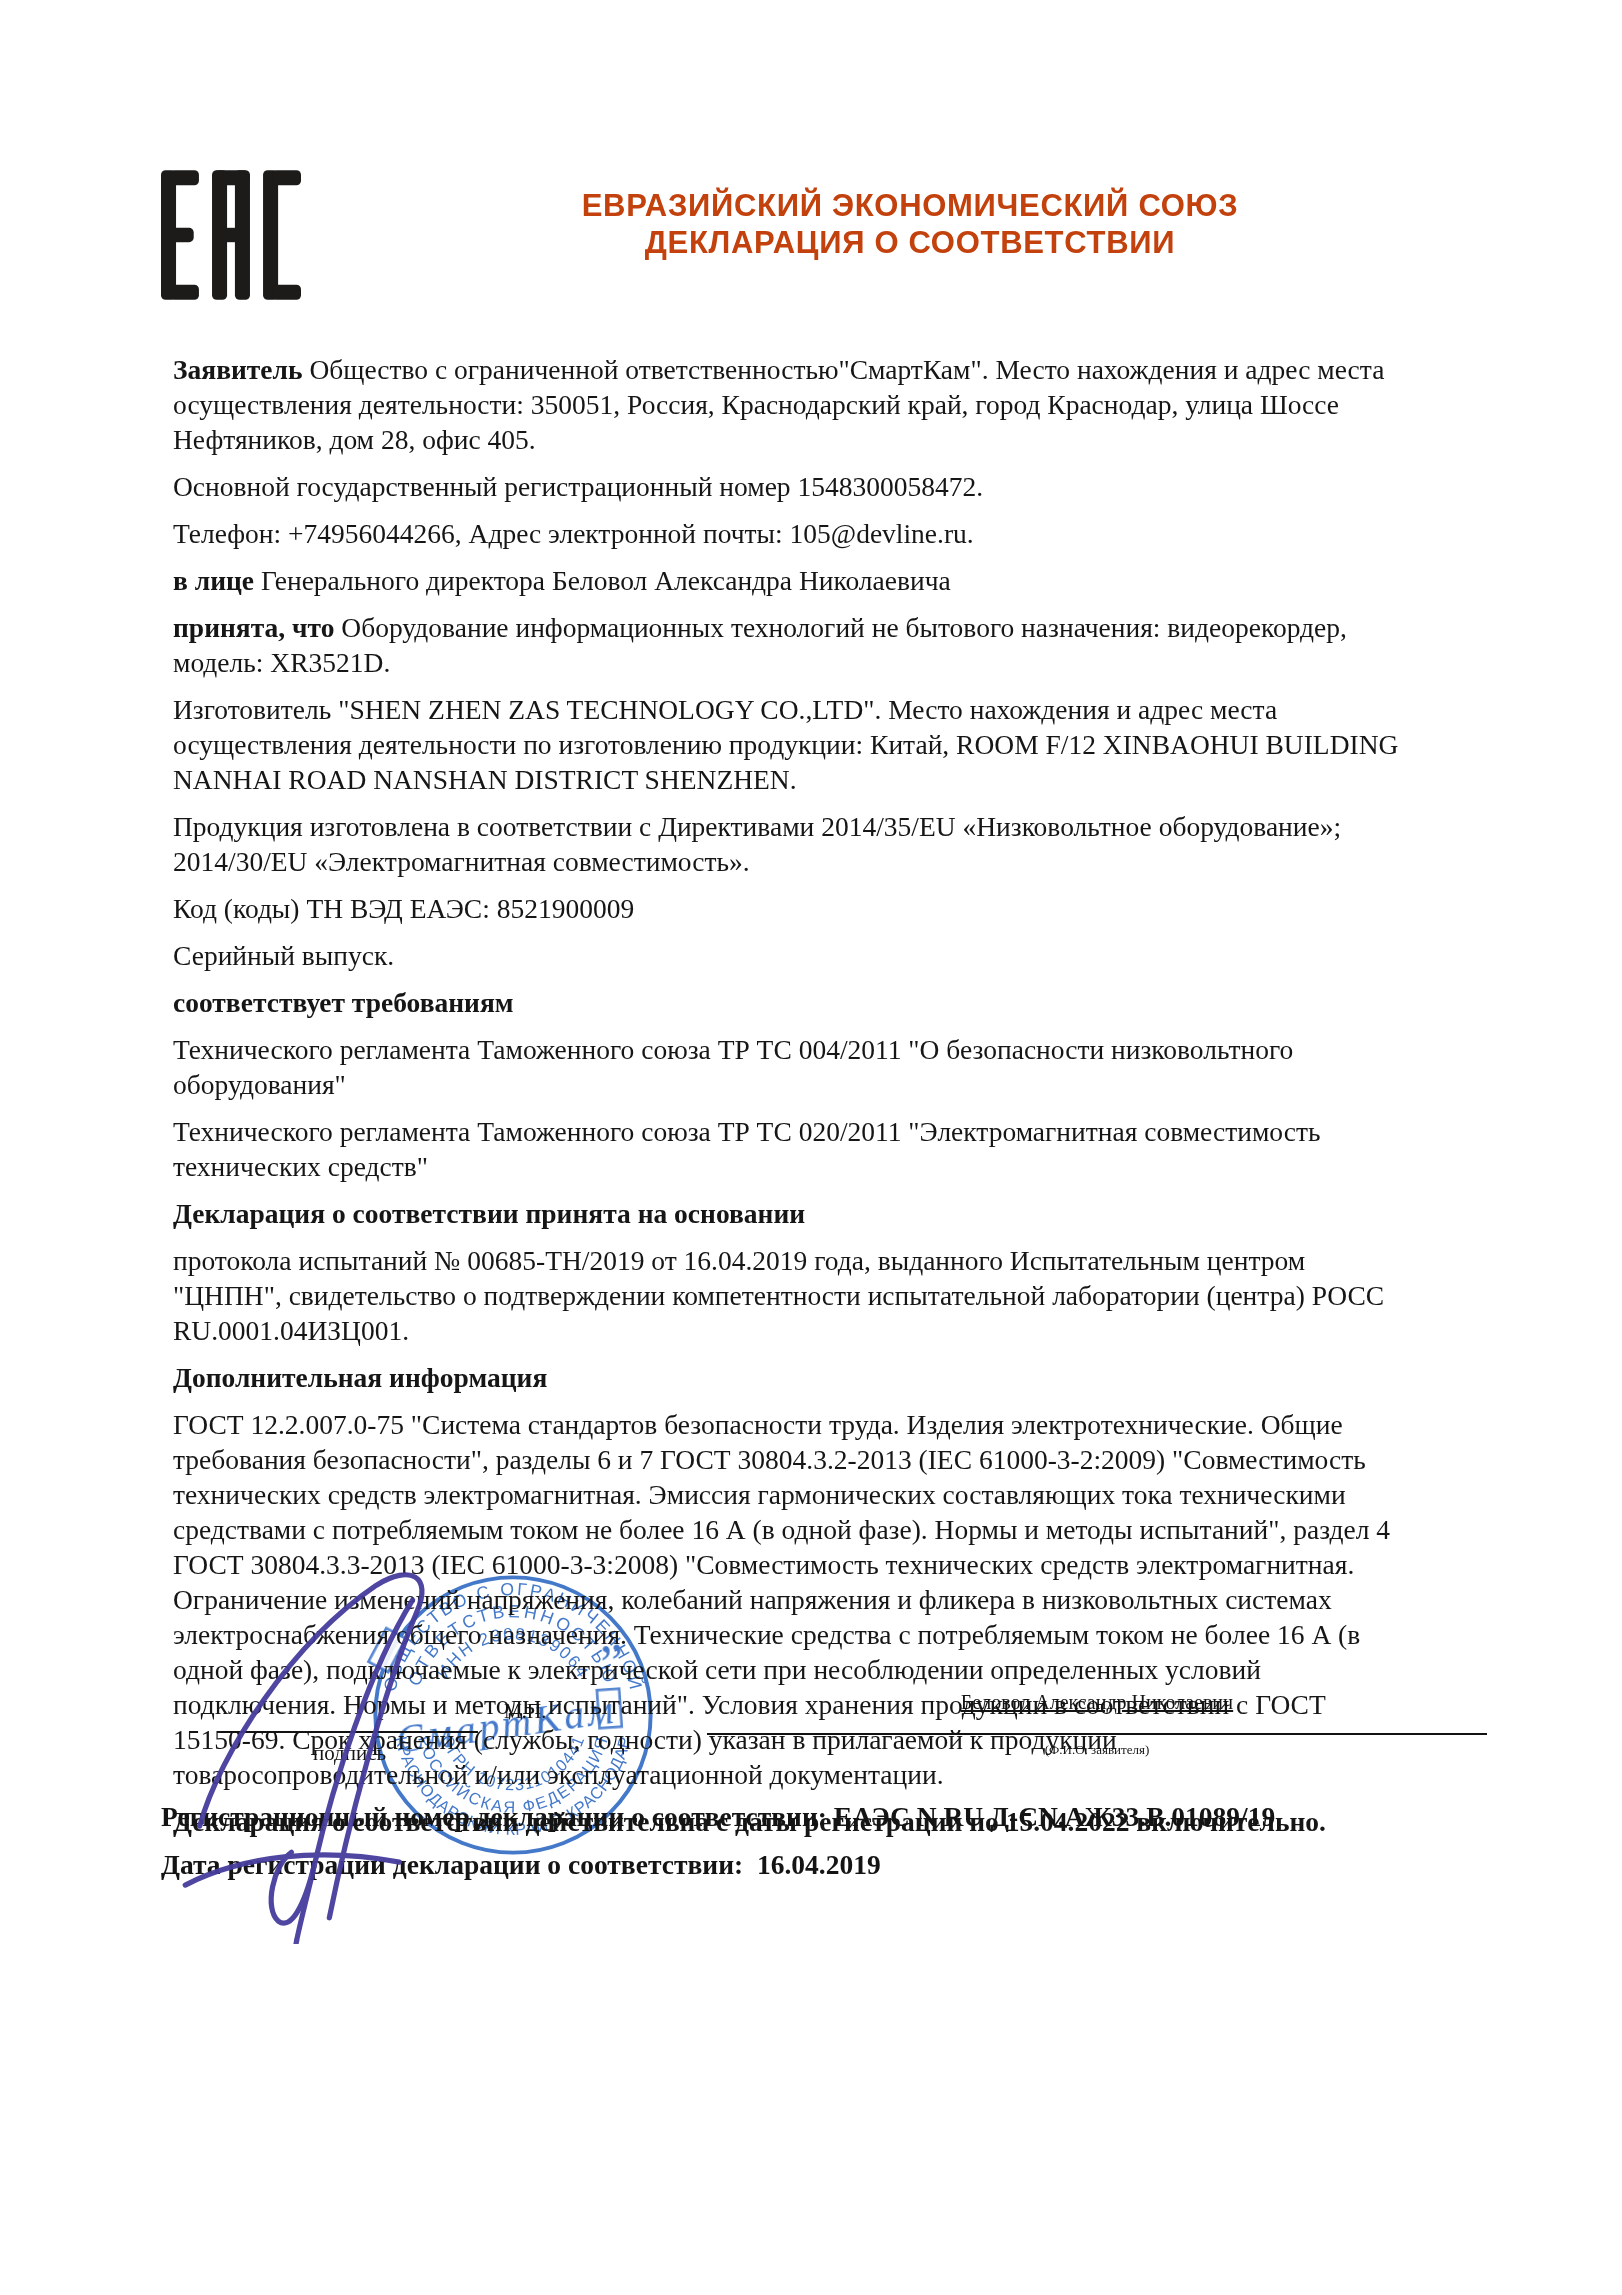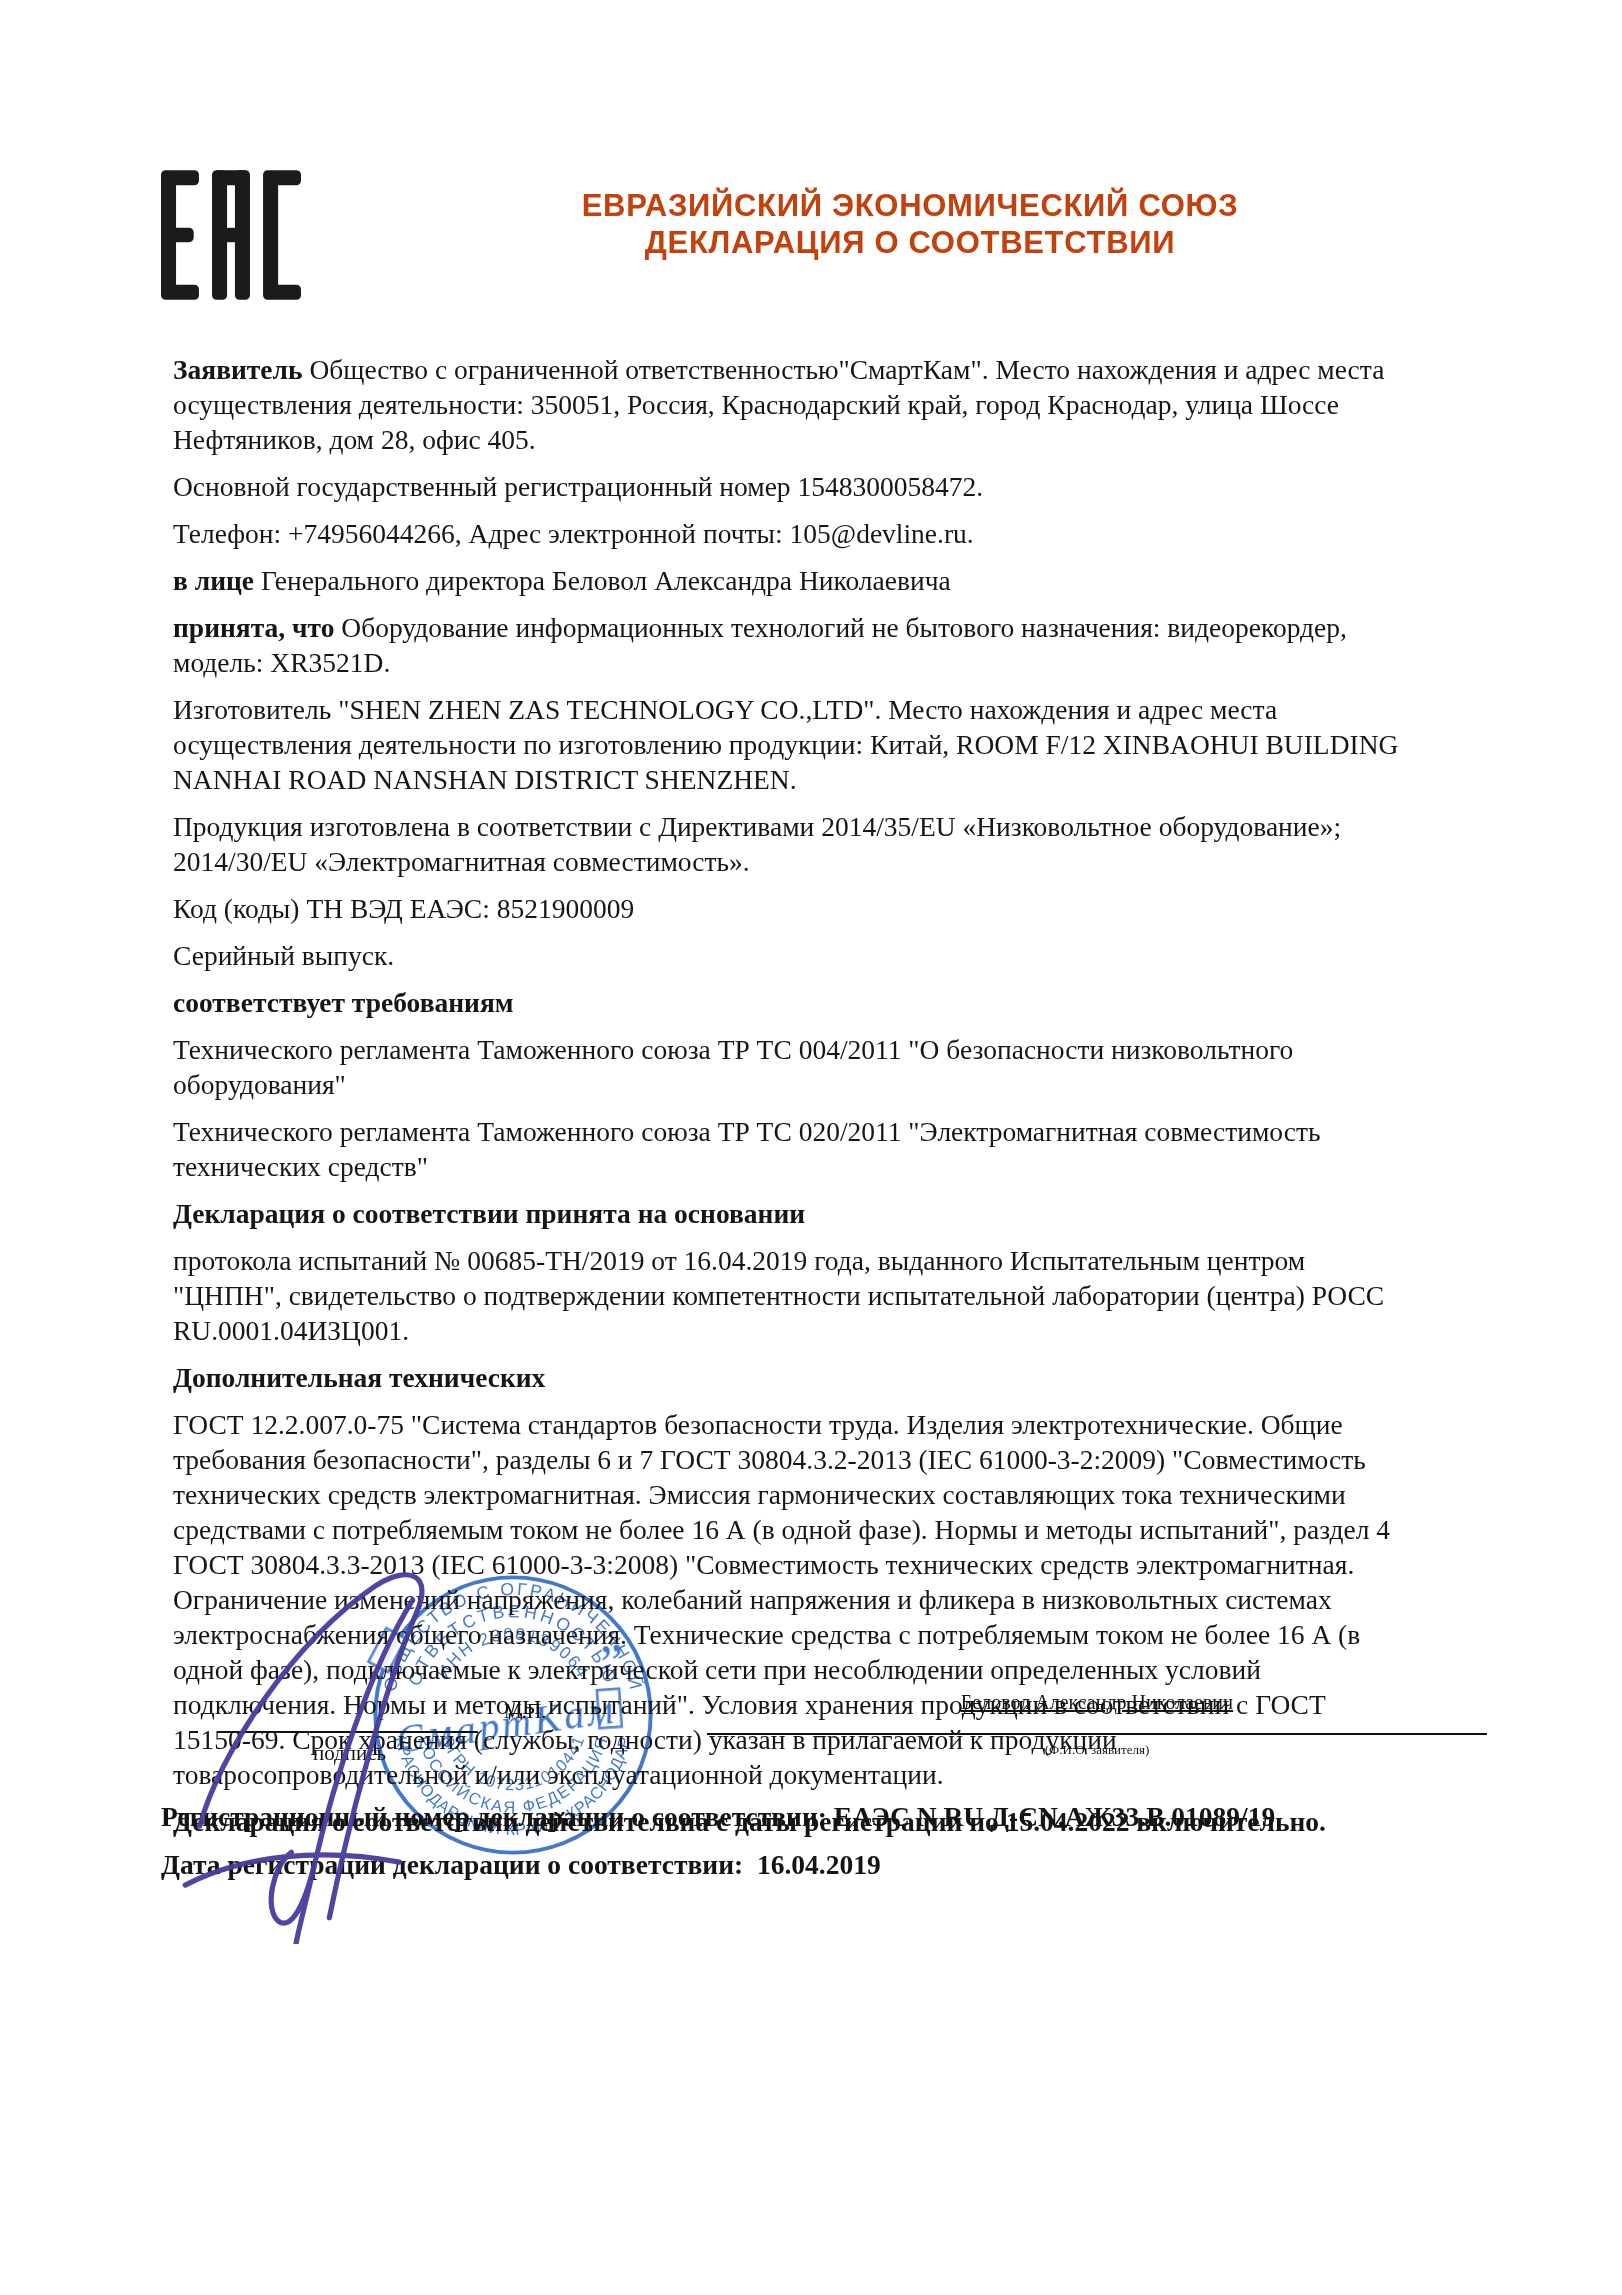--- a/index.html
+++ b/index.html
@@ -91,21 +91,21 @@
       <p><b>принята, что </b>Оборудование информационных технологий не бытового назначения: видеорекордер,<br>модель: XR3521D.</p>
       <p>Изготовитель "SHEN ZHEN ZAS TECHNOLOGY CO.,LTD". Место нахождения и адрес места<br>осуществления деятельности по изготовлению продукции: Китай, ROOM F/12 XINBAOHUI BUILDING<br>NANHAI ROAD NANSHAN DISTRICT SHENZHEN.</p>
       <p>Продукция изготовлена в соответствии с Директивами 2014/35/EU «Низковольтное оборудование»;<br>2014/30/EU «Электромагнитная совместимость».</p>
       <p>Код (коды) ТН ВЭД ЕАЭС: 8521900009</p>
       <p>Серийный выпуск.</p>
       <p class="bold">соответствует требованиям</p>
       <p>Технического регламента Таможенного союза ТР ТС 004/2011 "О безопасности низковольтного<br>оборудования"</p>
       <p>Технического регламента Таможенного союза ТР ТС 020/2011 "Электромагнитная совместимость<br>технических средств"</p>
       <p class="bold">Декларация о соответствии принята на основании</p>
       <p>протокола испытаний № 00685-ТН/2019 от 16.04.2019 года, выданного Испытательным центром<br>"ЦНПН", свидетельство о подтверждении компетентности испытательной лаборатории (центра) РОСС<br>RU.0001.04ИЗЦ001.</p>
-      <p class="bold">Дополнительная технических</p>
+      <p class="bold">Дополнительная информация</p>
       <p>ГОСТ 12.2.007.0-75 "Система стандартов безопасности труда. Изделия электротехнические. Общие<br>требования безопасности", разделы 6 и 7 ГОСТ 30804.3.2-2013 (IEC 61000-3-2:2009) "Совместимость<br>технических средств электромагнитная. Эмиссия гармонических составляющих тока техническими<br>средствами с потребляемым током не более 16 А (в одной фазе). Нормы и методы испытаний", раздел 4<br>ГОСТ 30804.3.3-2013 (IEC 61000-3-3:2008) "Совместимость технических средств электромагнитная.<br>Ограничение изменений напряжения, колебаний напряжения и фликера в низковольтных системах<br>электроснабжения общего назначения. Технические средства с потребляемым током не более 16 А (в<br>одной фазе), подключаемые к электрической сети при несоблюдении определенных условий<br>подключения. Нормы и методы испытаний". Условия хранения продукции в соответствии с ГОСТ<br>15150-69. Срок хранения (службы, годности) указан в прилагаемой к продукции<br>товаросопроводительной и/или эксплуатационной документации.</p>
       <p class="validity">Декларация о соответствии действительна с даты регистрации по 15.04.2022 включительно.</p>
     </div>
 
   <svg class="stamp" viewBox="0 0 470 470">
     <defs>
       <path id="arcT1" d="M 52 235 A 183 183 0 0 1 418 235"></path>
       <path id="arcT2" d="M 86 235 A 149 149 0 0 1 384 235"></path>
       <path id="arcT3" d="M 120 235 A 115 115 0 0 1 350 235"></path>
       <path id="arcB1" d="M 52 235 A 183 183 0 0 0 418 235"></path>

